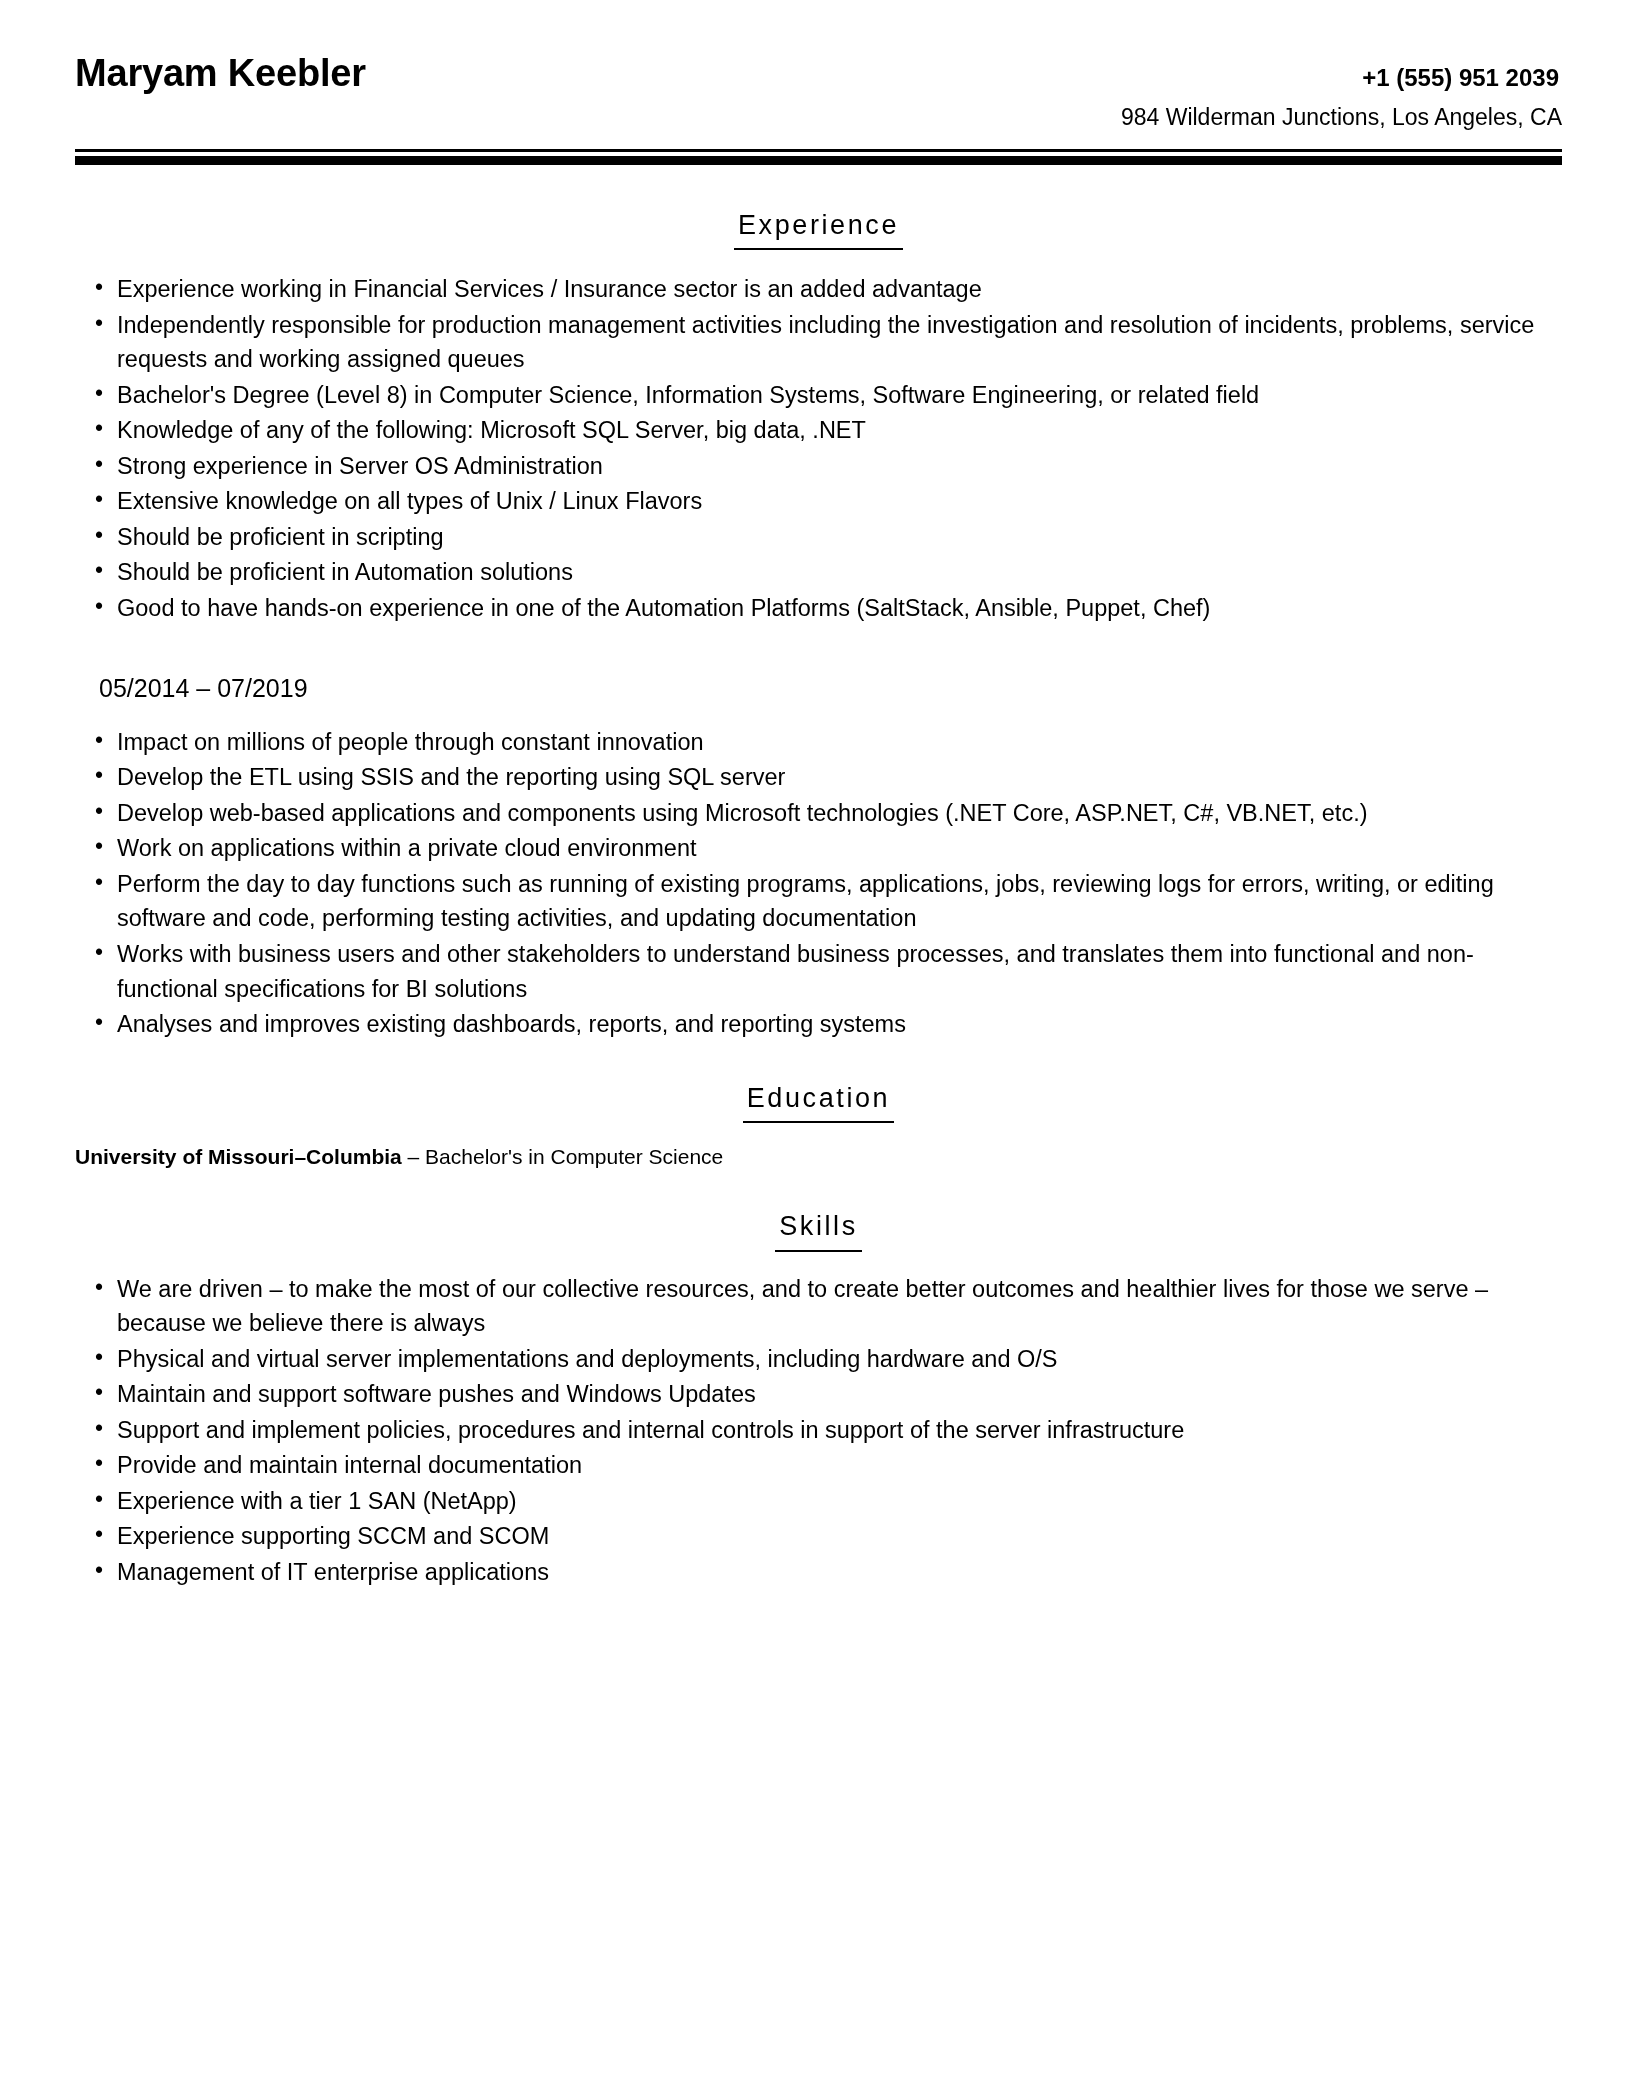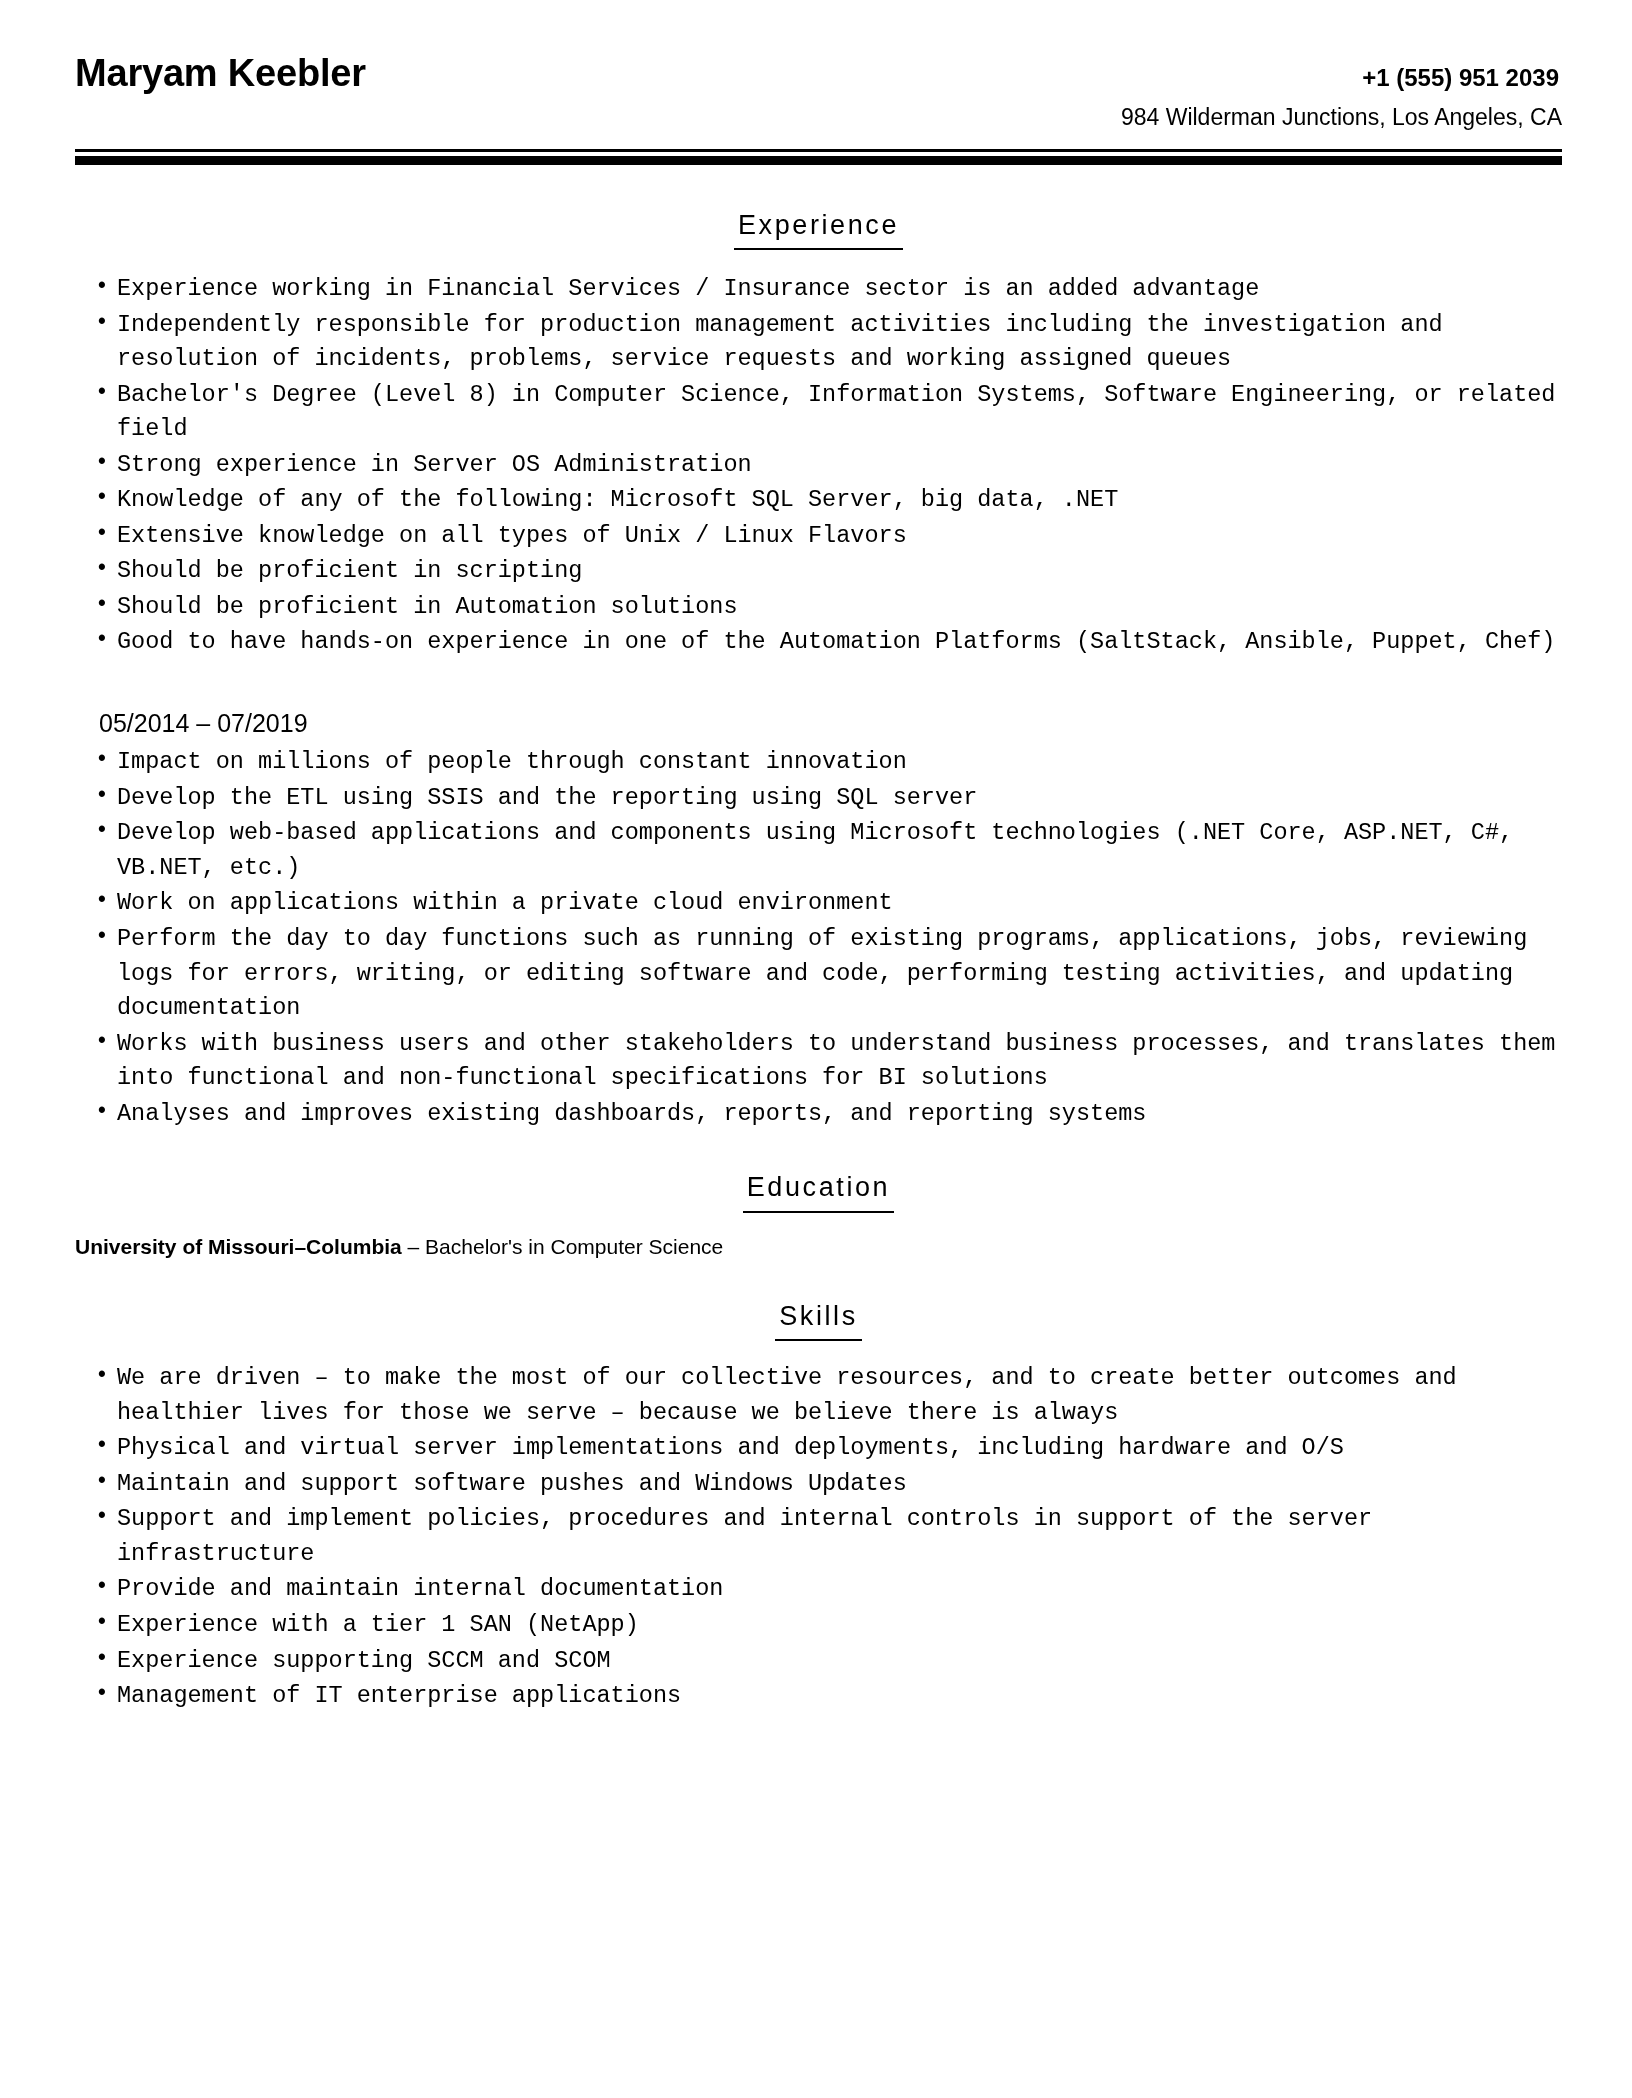--- a/index.html
+++ b/index.html
@@ -113,24 +113,23 @@
   .entry-dates {
     font-size: 25px;
     line-height: 1.3;
     white-space: nowrap;
     padding-left: 24px;
     padding-right: 2px;
   }
 
   
   ul.bullets {
-    margin: 6px 0 0 0;
+    margin: 20px 0 0 0;
     padding: 0;
     list-style: none;
-    font-family: Liberation Mono, monospace;
   }
   ul.bullets li {
     position: relative;
     font-size: 23.5px;
     line-height: 1.47;
     padding-left: 42px;
     margin-bottom: 1px;
   }
   ul.bullets li::before {
     content: "\2022";
@@ -174,22 +173,22 @@
 
   <div class="section-head">
     <span class="label">Experience</span>
   </div>
 
   <div class="job-block">
     <ul class="bullets">
       <li>Experience working in Financial Services / Insurance sector is an added advantage</li>
       <li>Independently responsible for production management activities including the investigation and resolution of incidents, problems, service requests and working assigned queues</li>
       <li>Bachelor's Degree (Level 8) in Computer Science, Information Systems, Software Engineering, or related field</li>
+      <li>Knowledge of any of the following: Microsoft SQL Server, big data, .NET</li>
       <li>Strong experience in Server OS Administration</li>
-      <li>Knowledge of any of the following: Microsoft SQL Server, big data, .NET</li>
       <li>Extensive knowledge on all types of Unix / Linux Flavors</li>
       <li>Should be proficient in scripting</li>
       <li>Should be proficient in Automation solutions</li>
       <li>Good to have hands-on experience in one of the Automation Platforms (SaltStack, Ansible, Puppet, Chef)</li>
     </ul>
   </div>
 
   <div class="job-spacer"></div>
 
   <div class="job-block">

